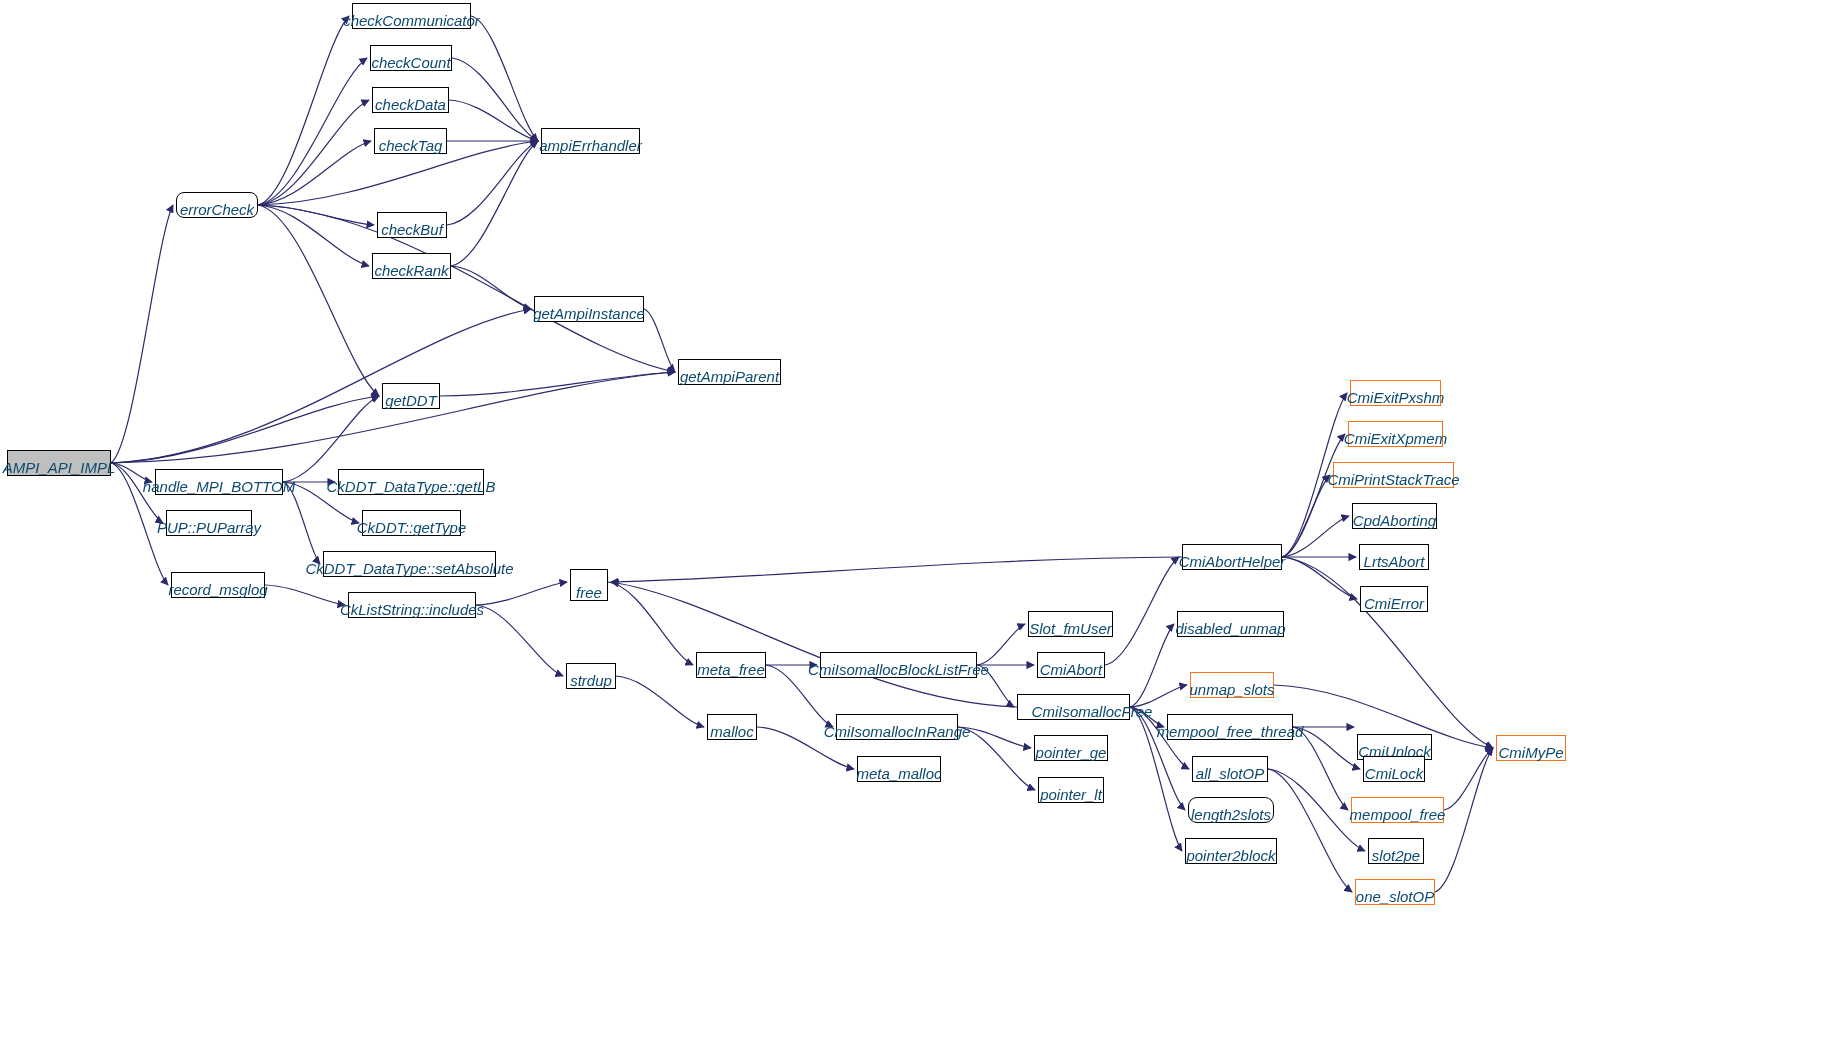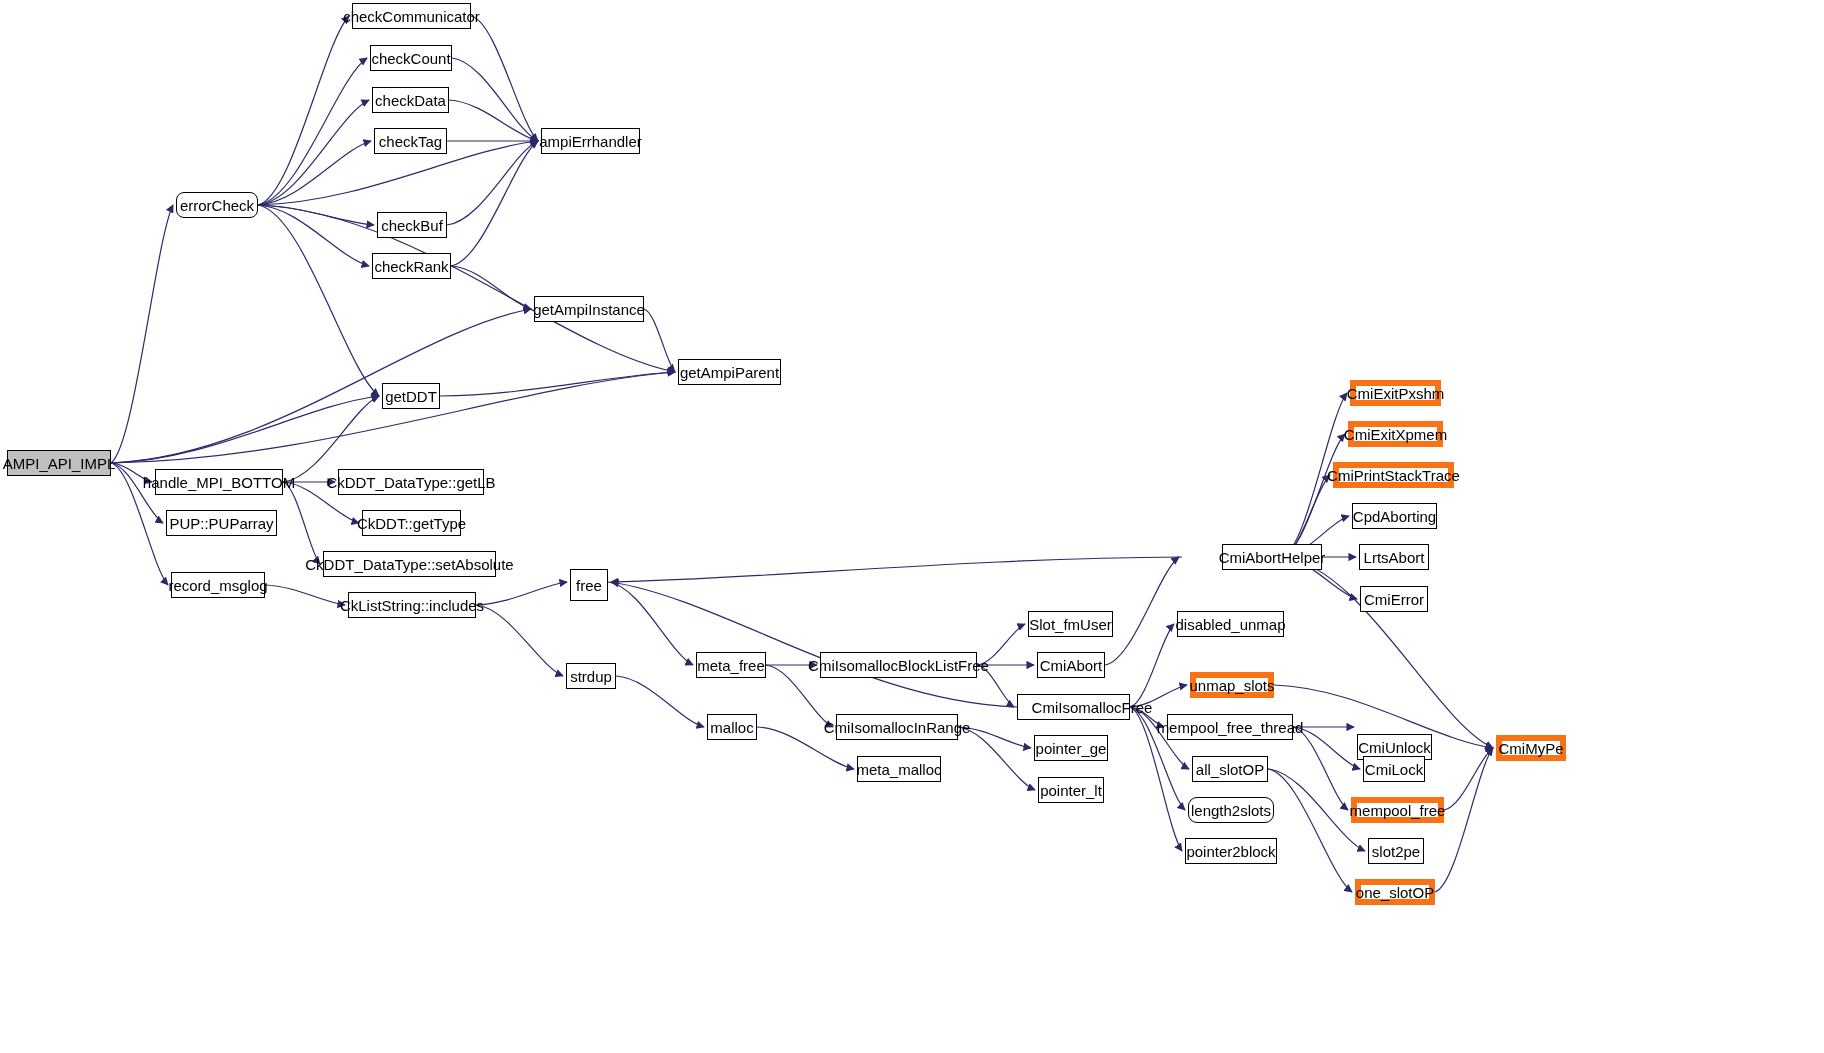--- a/index.html
+++ b/index.html
@@ -9,37 +9,38 @@
     background:#ffffff;
     font-family:"Liberation Sans", sans-serif;
     overflow:hidden;
   }
   #edges{position:absolute;left:0;top:0;width:1824px;height:1053px;}
   .node{
     position:absolute;
     box-sizing:border-box;
     border:1px solid #000000;
     background:#ffffff;
-    color:#000000;
+    color:#0c4a6e;
     font-size:15px;
     line-height:1;
     display:flex;
-    align-items:center;
+    align-items:flex-end;
     justify-content:center;
     white-space:nowrap;
     padding:0 7px;
     height:28px;
     letter-spacing:0px;
+    font-style:italic;
   }
   .node.root{
     background:#bfbfbf;
     border:1px solid #000000;
   }
   .node.redbox{
-    border:6px solid #f97316;
+    border:1px solid #f97316;
   }
 </style>
 </head>
 <body>
 
 <div id="canvas">
   <svg id="edges" xmlns="http://www.w3.org/2000/svg" viewBox="0 0 1824 1053">
     <defs>
       <marker id="arrow" viewBox="0 0 10 10" refX="9" refY="5" markerWidth="7" markerHeight="7" orient="auto-start-reverse">
         <path d="M 0 0 L 10 5 L 0 10 z" fill="#2a2a6a"></path>
@@ -162,27 +163,27 @@
       </div>
       <div class="node" style="left: 155px; top: 469px; width: 128px; height: 26px;">
         <span>handle_MPI_BOTTOM</span>
       </div>
       <div class="node" style="left: 338px; top: 469px; width: 146px; height: 26px;">
         <span>CkDDT_DataType::getLB</span>
       </div>
       <div class="node" style="left: 1352px; top: 503px; width: 85px; height: 26px;">
         <span>CpdAborting</span>
       </div>
-      <div class="node" style="left: 166px; top: 510px; width: 111px; height: 26px;">
+      <div class="node" style="left: 166px; top: 510px; width: 86px; height: 26px;">
         <span>PUP::PUParray</span>
       </div>
       <div class="node" style="left: 362px; top: 510px; width: 99px; height: 26px;">
         <span>CkDDT::getType</span>
       </div>
-      <div class="node" style="left: 1182px; top: 544px; width: 100px; height: 26px; margin-left: 40px;">
+      <div class="node" style="left: 1182px; top: 544px; width: 100px; height: 26px;">
         <span>CmiAbortHelper</span>
       </div>
       <div class="node" style="left: 1359px; top: 544px; width: 70px; height: 26px;">
         <span>LrtsAbort</span>
       </div>
       <div class="node" style="left: 323px; top: 551px; width: 173px; height: 26px;">
         <span>CkDDT_DataType::setAbsolute</span>
       </div>
       <div class="node" style="left: 570px; top: 569px; width: 38px; height: 32px;">
         <span>free</span>

